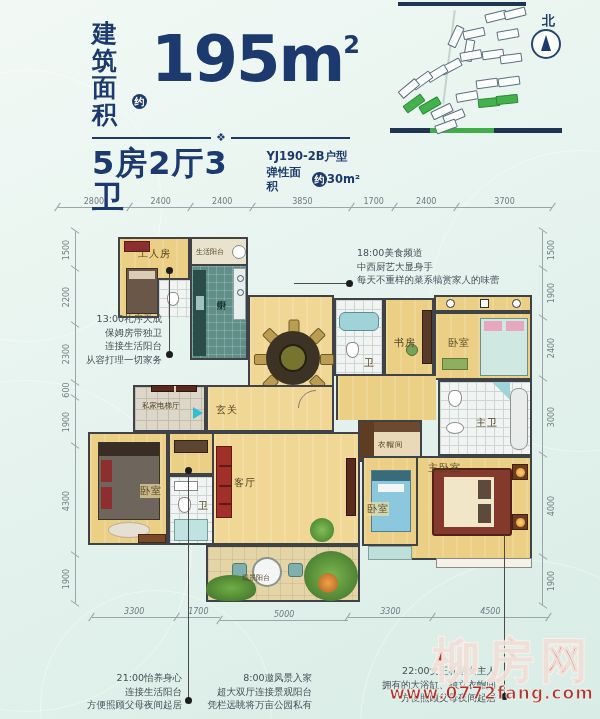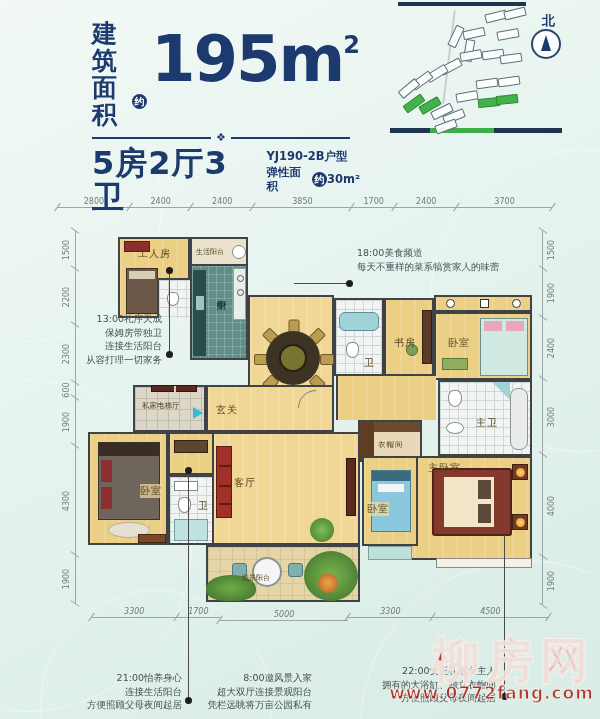--- a/index.html
+++ b/index.html
@@ -404,20 +404,21 @@
     <div>保姆房带独卫</div>
     <div>连接生活阳台</div>
     <div>从容打理一切家务</div>
   </div>
   <div class="lead" style="left:169px;top:272px;width:1px;height:82px;"></div>
   <div class="dot" style="left:166px;top:267px;"></div>
   <div class="dot" style="left:166px;top:351px;"></div>
 
   <div class="ann" style="left:357px;top:246px;width:225px;text-align:left;">
     <div>18:00美食频道</div>
+    <div>中西厨艺大显身手</div>
     <div>每天不重样的菜系犒赏家人的味蕾</div>
   </div>
   <div class="lead" style="left:294px;top:283px;width:54px;height:1px;"></div>
   <div class="dot" style="left:346px;top:280px;"></div>
 
   <div class="ann" style="left:50px;top:671px;width:132px;text-align:right;">
     <div>21:00怡养身心</div>
     <div>连接生活阳台</div>
     <div>方便照顾父母夜间起居</div>
   </div>

